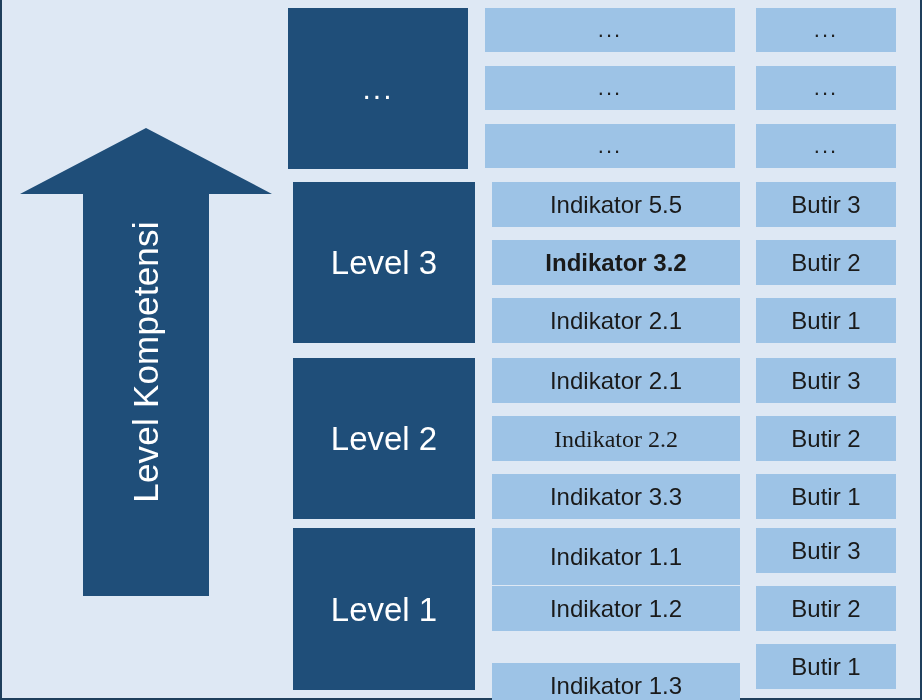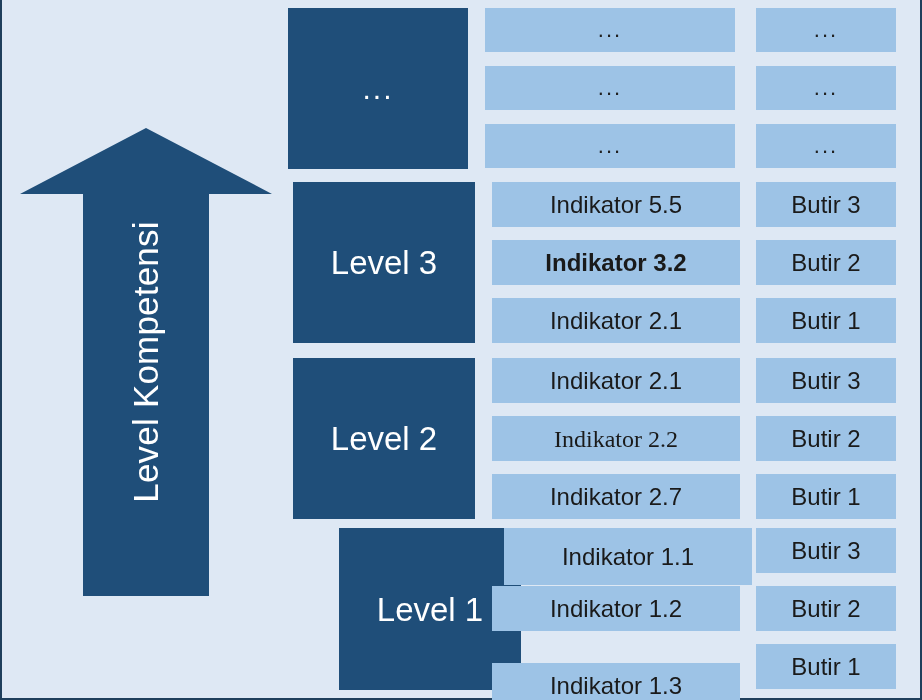--- a/index.html
+++ b/index.html
@@ -158,32 +158,32 @@
           <div class="cell" style="position: absolute; left: 0px; top: 0px; width: 100%; height: 45px;">Butir 3</div>
           <div class="cell" style="position: absolute; left: 0px; top: 58px; width: 100%; height: 45px;">Butir 2</div>
           <div class="cell" style="position: absolute; left: 0px; top: 116px; width: 100%; height: 45px;">Butir 1</div>
         </div>
       </div>
       <div class="group" style="top: 350px; height: 161px;">
         <div class="level-box" style="left: 5px; width: 182px; height: 161px;">Level 2</div>
         <div class="col-ind" style="left: 204px; width: 248px; position: absolute; height: 161px;">
           <div class="cell" style="position: absolute; left: 0px; top: 0px; width: 100%; height: 45px;">Indikator 2.1</div>
           <div class="cell" style="position: absolute; left: 0px; top: 58px; width: 100%; height: 45px; font-family: Liberation Serif, serif;">Indikator 2.2</div>
-          <div class="cell" style="position: absolute; left: 0px; top: 116px; width: 100%; height: 45px;">Indikator 2.7</div>
+          <div class="cell" style="position: absolute; left: 0px; top: 116px; width: 100%; height: 45px;">Indikator 3.3</div>
         </div>
         <div class="col-butir" style="left: 468px; width: 140px; position: absolute; height: 161px;">
           <div class="cell" style="position: absolute; left: 0px; top: 0px; width: 100%; height: 45px;">Butir 3</div>
           <div class="cell" style="position: absolute; left: 0px; top: 58px; width: 100%; height: 45px;">Butir 2</div>
           <div class="cell" style="position: absolute; left: 0px; top: 116px; width: 100%; height: 45px;">Butir 1</div>
         </div>
       </div>
       <div class="group" style="top: 520px; height: 162px;">
-        <div class="level-box" style="left: 5px; width: 182px; height: 162px; margin-left: 46px;">Level 1</div>
+        <div class="level-box" style="left: 5px; width: 182px; height: 162px;">Level 1</div>
         <div class="col-ind" style="left: 204px; width: 248px; position: absolute; height: 162px;">
-          <div class="cell" style="position: absolute; left: 12px; top: 0px; width: 100%; height: 57px;">Indikator 1.1</div>
+          <div class="cell" style="position: absolute; left: 0px; top: 0px; width: 100%; height: 57px;">Indikator 1.1</div>
           <div class="cell" style="position: absolute; left: 0px; top: 58px; width: 100%; height: 45px;">Indikator 1.2</div>
           <div class="cell" style="position: absolute; left: 0px; top: 116px; width: 100%; height: 45px; margin-top: 19px;">Indikator 1.3</div>
         </div>
         <div class="col-butir" style="left: 468px; width: 140px; position: absolute; height: 162px;">
           <div class="cell" style="position: absolute; left: 0px; top: 0px; width: 100%; height: 45px;">Butir 3</div>
           <div class="cell" style="position: absolute; left: 0px; top: 58px; width: 100%; height: 45px;">Butir 2</div>
           <div class="cell" style="position: absolute; left: 0px; top: 116px; width: 100%; height: 45px;">Butir 1</div>
         </div>
       </div>
     </div>

